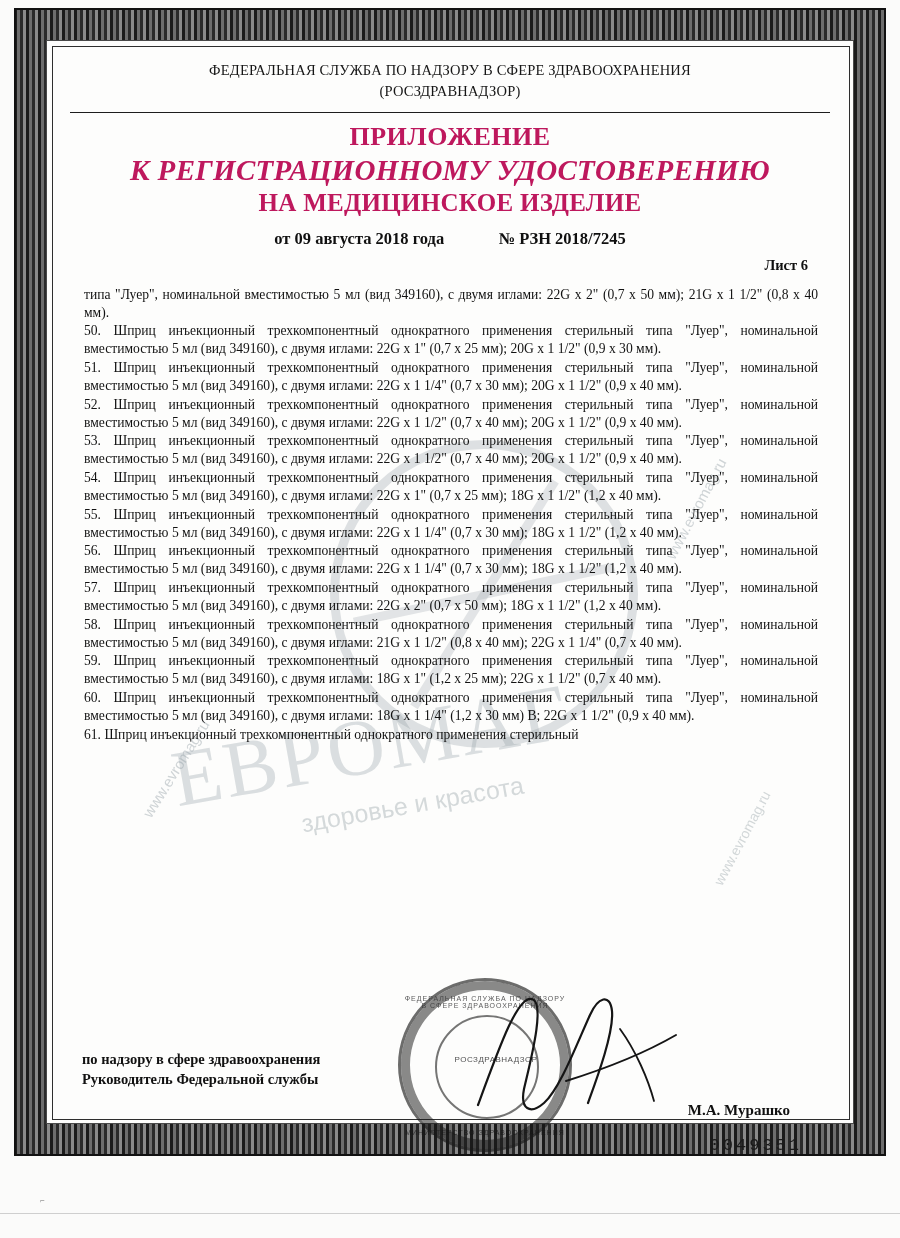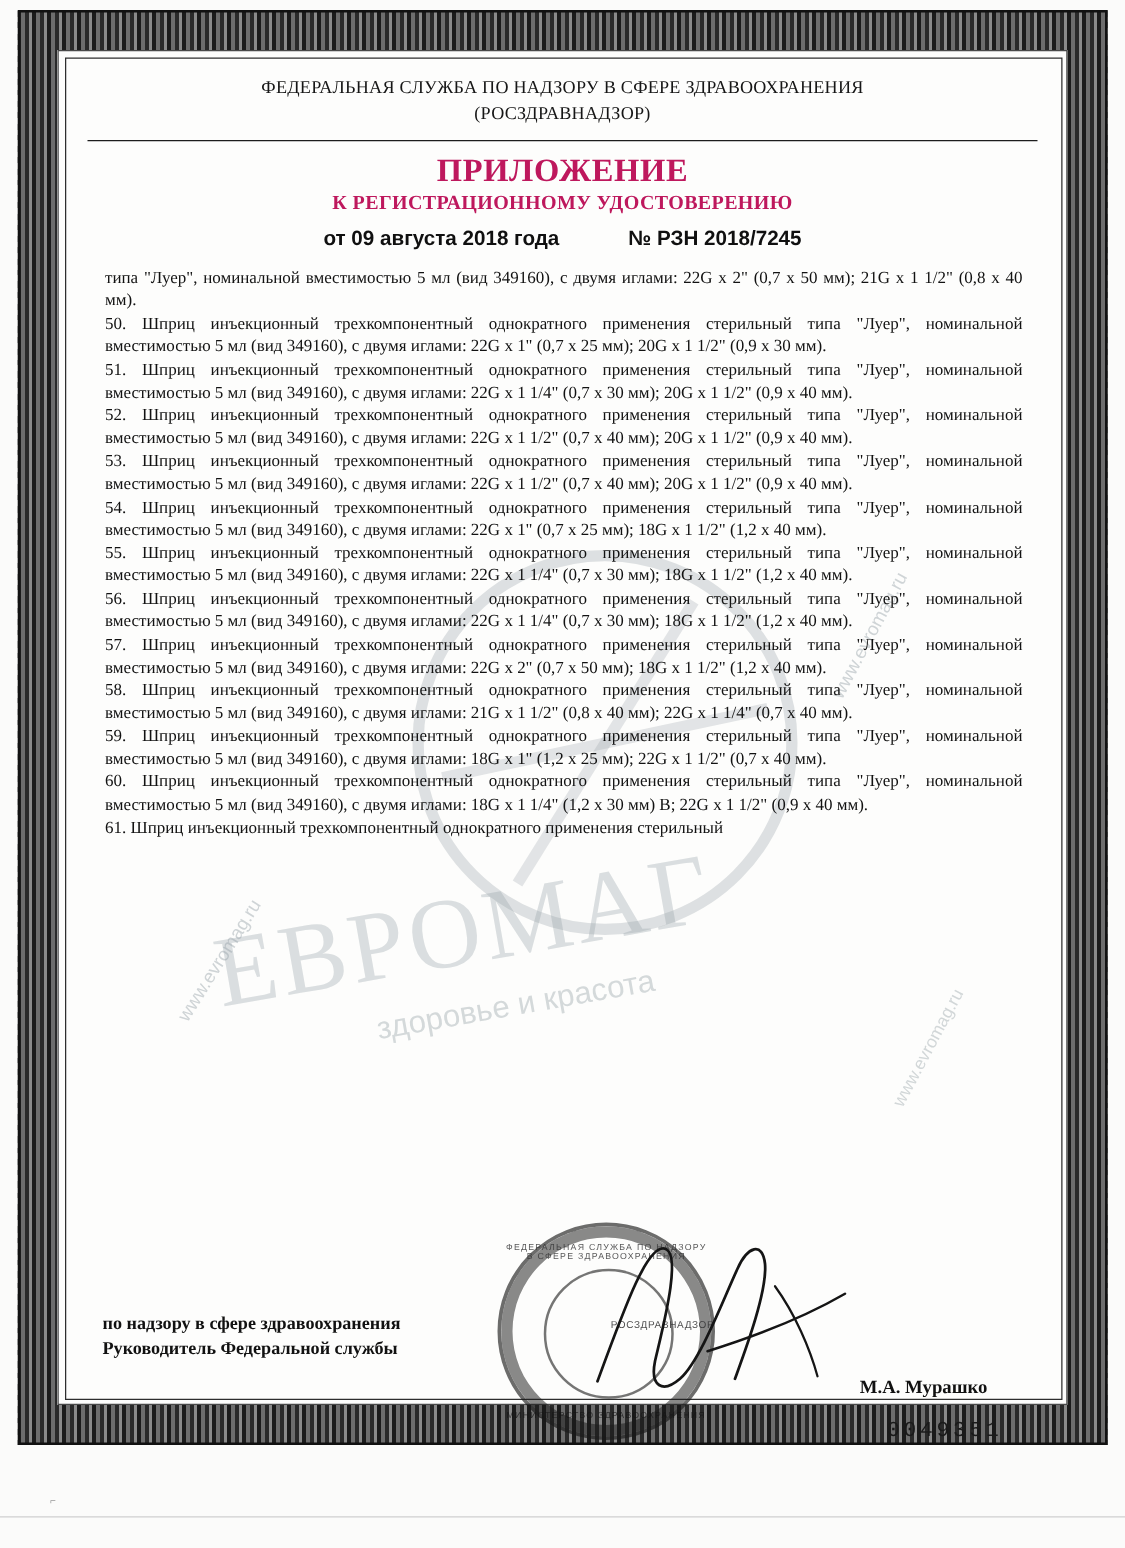--- a/index.html
+++ b/index.html
@@ -165,26 +165,26 @@
     background: #1d1d1d;
   }
   .title {
     text-align: center;
     font-family: "Liberation Serif", serif;
     font-weight: bold;
     color: #be185d;
     line-height: 1.22;
   }
   .title .t1 { font-size: 26px; letter-spacing: 0.5px; display: block; }
-  .title .t2 { font-size: 16px; letter-spacing: 0.3px; display: block; }
+  .title .t2 { font-size: 29px; letter-spacing: 0.3px; display: block; font-style: italic; }
   .title .t3 { font-size: 25px; letter-spacing: 0.3px; display: block; }
   .daterow {
     margin-top: 10px;
     text-align: center;
-    font-family: Liberation Sans, sans-serif;
+    font-family: Liberation Serif, serif;
     font-weight: bold;
     font-size: 16.5px;
     color: #101010;
   }
   .daterow .gap { display: inline-block; width: 46px; }
   .sheet {
     margin-top: 8px;
     text-align: right;
     padding-right: 22px;
     font-family: "Liberation Serif", serif;
@@ -276,21 +276,20 @@
   .stamp-txt-mid {
     position: absolute;
     left: 0;
     top: 74px;
     width: 190px;
     text-align: center;
     font-family: "Liberation Sans", sans-serif;
     font-size: 8px;
     letter-spacing: 0.5px;
     color: rgba(20,20,20,0.9);
-    margin-left: 34px;
   }
   .stamp-txt-bot {
     position: absolute;
     left: 0;
     bottom: 13px;
     width: 168px;
     text-align: center;
     font-family: "Liberation Sans", sans-serif;
     font-size: 7px;
     letter-spacing: 1px;
@@ -346,28 +345,30 @@
     <div class="agency">
       <span>ФЕДЕРАЛЬНАЯ СЛУЖБА ПО НАДЗОРУ В СФЕРЕ ЗДРАВООХРАНЕНИЯ</span>
       <span class="line2">(РОСЗДРАВНАДЗОР)</span>
     </div>
 
     <div class="hdr-rule"></div>
 
     <div class="title">
       <span class="t1">ПРИЛОЖЕНИЕ</span>
       <span class="t2">К РЕГИСТРАЦИОННОМУ УДОСТОВЕРЕНИЮ</span>
+      <span class="t3">НА МЕДИЦИНСКОЕ ИЗДЕЛИЕ</span>
     </div>
 
     <div class="daterow">
       <span>от 09 августа 2018 года</span>
       <span class="gap"></span>
       <span>№  РЗН 2018/7245</span>
     </div>
 
+    <div class="sheet">Лист 6</div>
 
     <div class="body-text">
       <p class="para">типа "Луер", номинальной вместимостью 5 мл (вид 349160), с двумя иглами: 22G x 2" (0,7 x 50 мм); 21G x 1 1/2" (0,8 x 40 мм).</p>
       <p class="para">50. Шприц инъекционный трехкомпонентный однократного применения стерильный типа "Луер", номинальной вместимостью 5 мл (вид 349160), с двумя иглами: 22G x 1" (0,7 x 25 мм); 20G x 1 1/2" (0,9 x 30 мм).</p>
       <p class="para">51. Шприц инъекционный трехкомпонентный однократного применения стерильный типа "Луер", номинальной вместимостью 5 мл (вид 349160), с двумя иглами: 22G x 1 1/4" (0,7 x 30 мм); 20G x 1 1/2" (0,9 x 40 мм).</p>
       <p class="para">52. Шприц инъекционный трехкомпонентный однократного применения стерильный типа "Луер", номинальной вместимостью 5 мл (вид 349160), с двумя иглами: 22G x 1 1/2" (0,7 x 40 мм); 20G x 1 1/2" (0,9 x 40 мм).</p>
       <p class="para">53. Шприц инъекционный трехкомпонентный однократного применения стерильный типа "Луер", номинальной вместимостью 5 мл (вид 349160), с двумя иглами: 22G x 1 1/2" (0,7 x 40 мм); 20G x 1 1/2" (0,9 x 40 мм).</p>
       <p class="para">54. Шприц инъекционный трехкомпонентный однократного применения стерильный типа "Луер", номинальной вместимостью 5 мл (вид 349160), с двумя иглами: 22G x 1" (0,7 x 25 мм); 18G x 1 1/2" (1,2 x 40 мм).</p>
       <p class="para">55. Шприц инъекционный трехкомпонентный однократного применения стерильный типа "Луер", номинальной вместимостью 5 мл (вид 349160), с двумя иглами: 22G x 1 1/4" (0,7 x 30 мм); 18G x 1 1/2" (1,2 x 40 мм).</p>
       <p class="para">56. Шприц инъекционный трехкомпонентный однократного применения стерильный типа "Луер", номинальной вместимостью 5 мл (вид 349160), с двумя иглами: 22G x 1 1/4" (0,7 x 30 мм); 18G x 1 1/2" (1,2 x 40 мм).</p>

